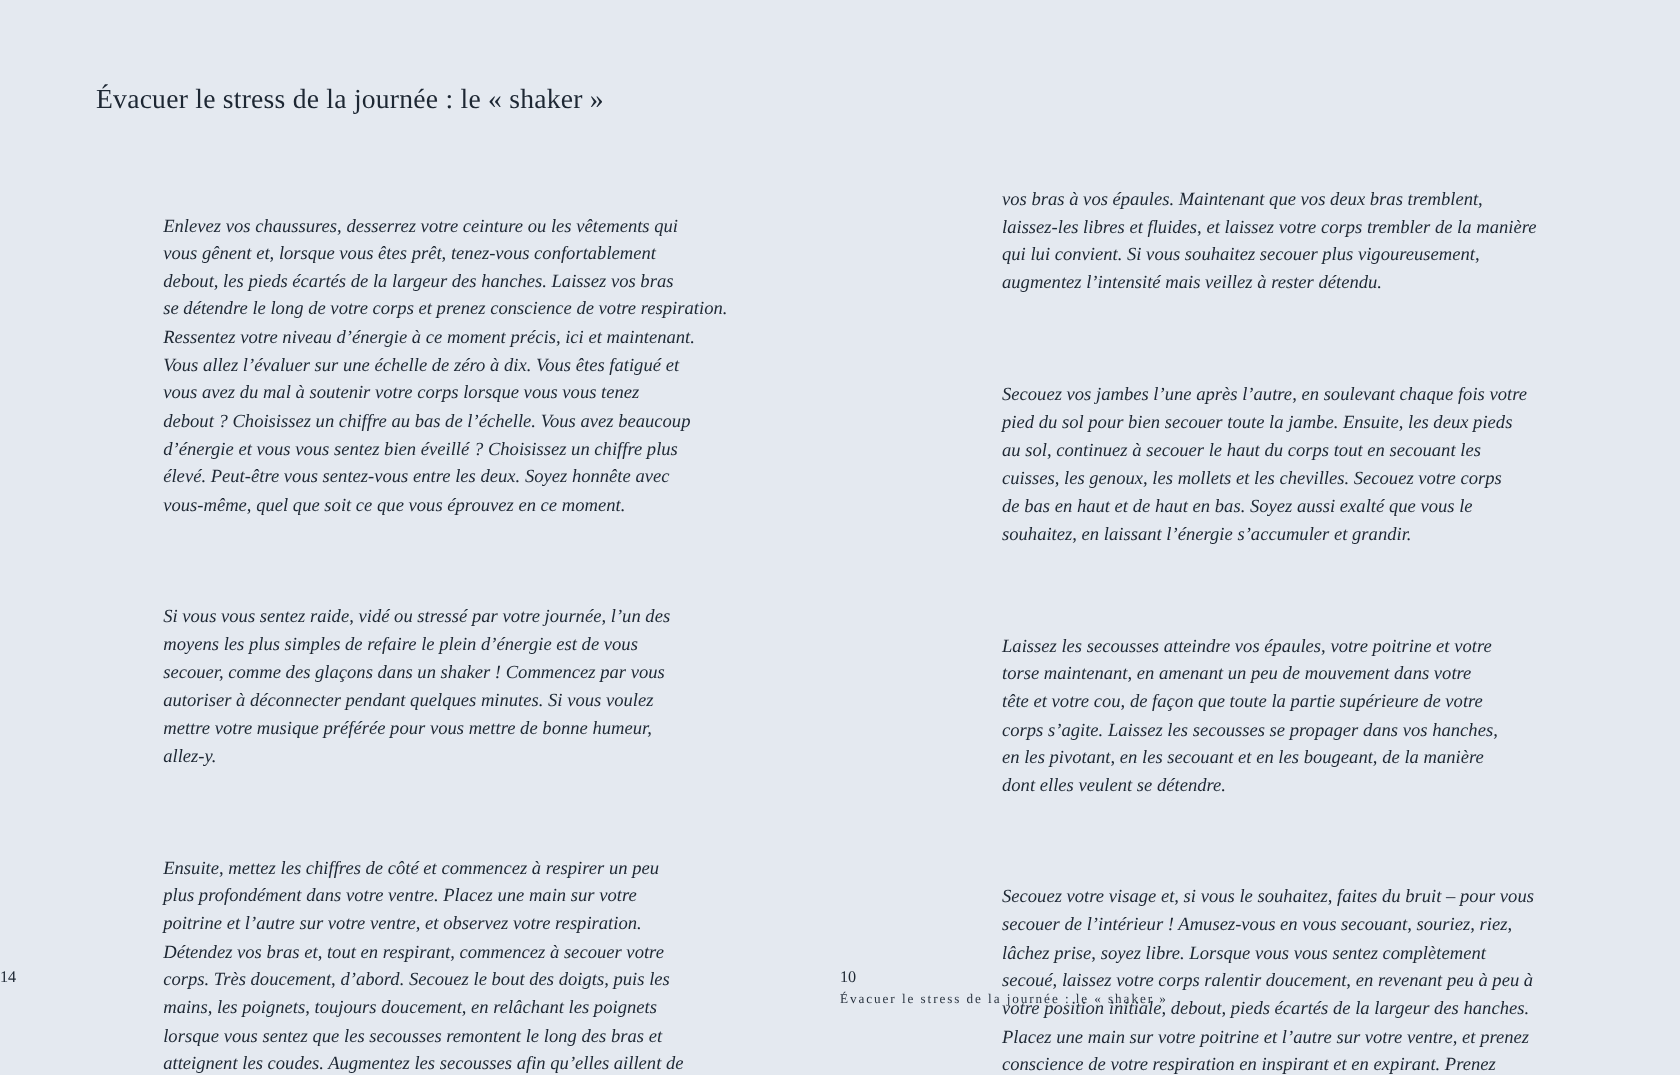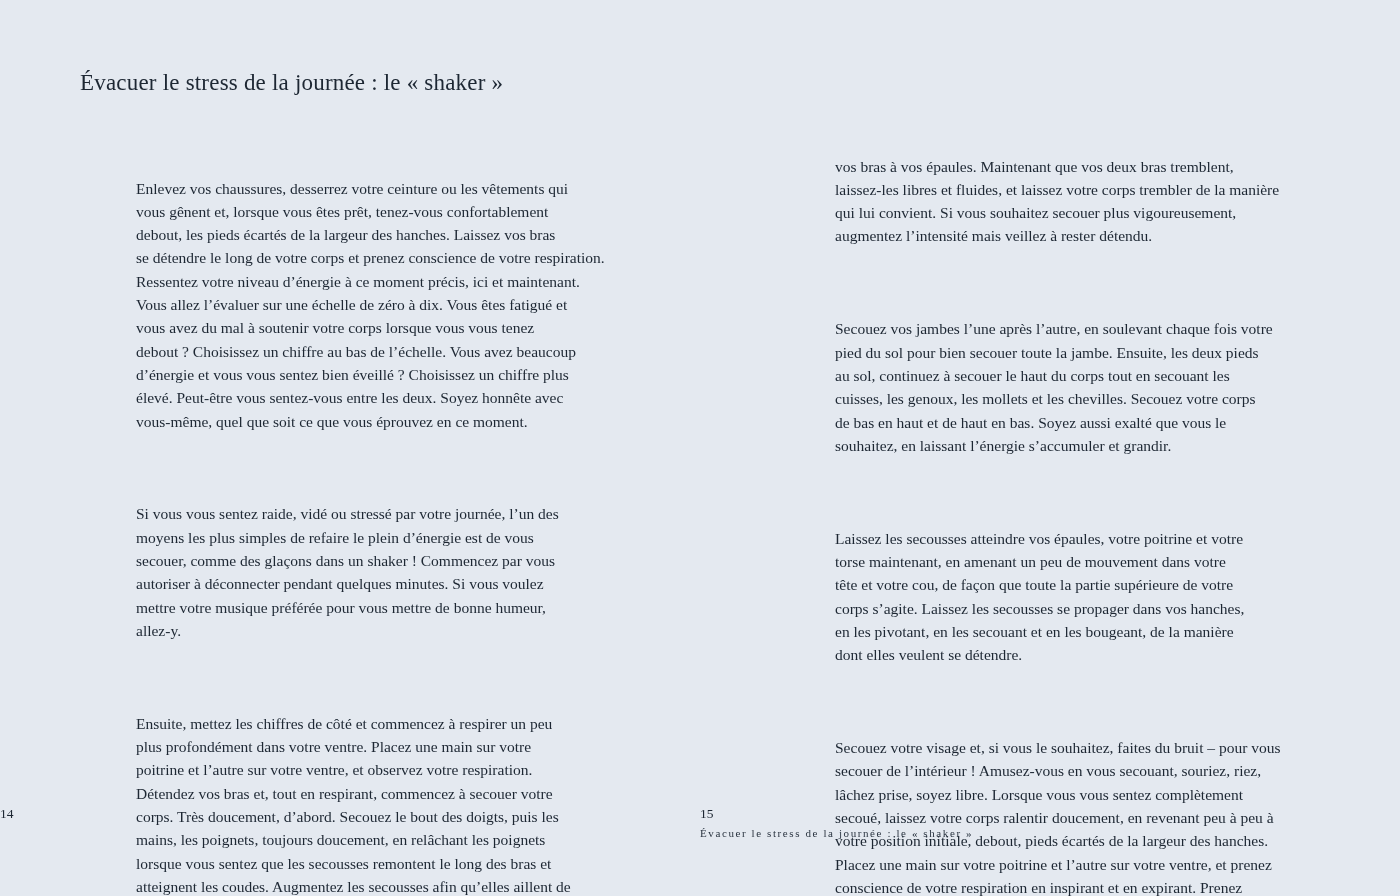--- a/index.html
+++ b/index.html
@@ -28,20 +28,21 @@
   .text-col {
     position: absolute;
     font-size: 15.5px;
     line-height: 23.3px;
     white-space: pre;
   }
   .text-col-left  { left: 136px; top: 130px; }
   .text-col-right { left: 835px; top: 108px; }
   .text-col p {
     margin: 0 3px 23px 0;
+    font-style: italic;
   }
   .page-footer {
     position: absolute;
     width: 700px;
     text-align: left;
   }
   .page-footer-left  { left: 0;     top: 806px; }
   .page-footer-right { left: 700px; top: 806px; }
   .page-number {
     font-size: 13.5px;
@@ -116,15 +117,15 @@
 le temps de faire le point. Quel est votre niveau d’énergie à présent ?
 Il peut être plus ou moins élevé qu’avant la séance. Faites confiance
 à ce qui est vrai pour vous, ici et maintenant.</p>
 </div>
 
 <div class="page-footer page-footer-left">
   <div class="page-number">14</div>
 </div>
 
 <div class="page-footer page-footer-right">
-  <div class="page-number">15</div>
+  <div class="page-number">10</div>
   <div class="running-title">Évacuer le stress de la journée : le « shaker »</div>
 </div>
 
 </body></html>

